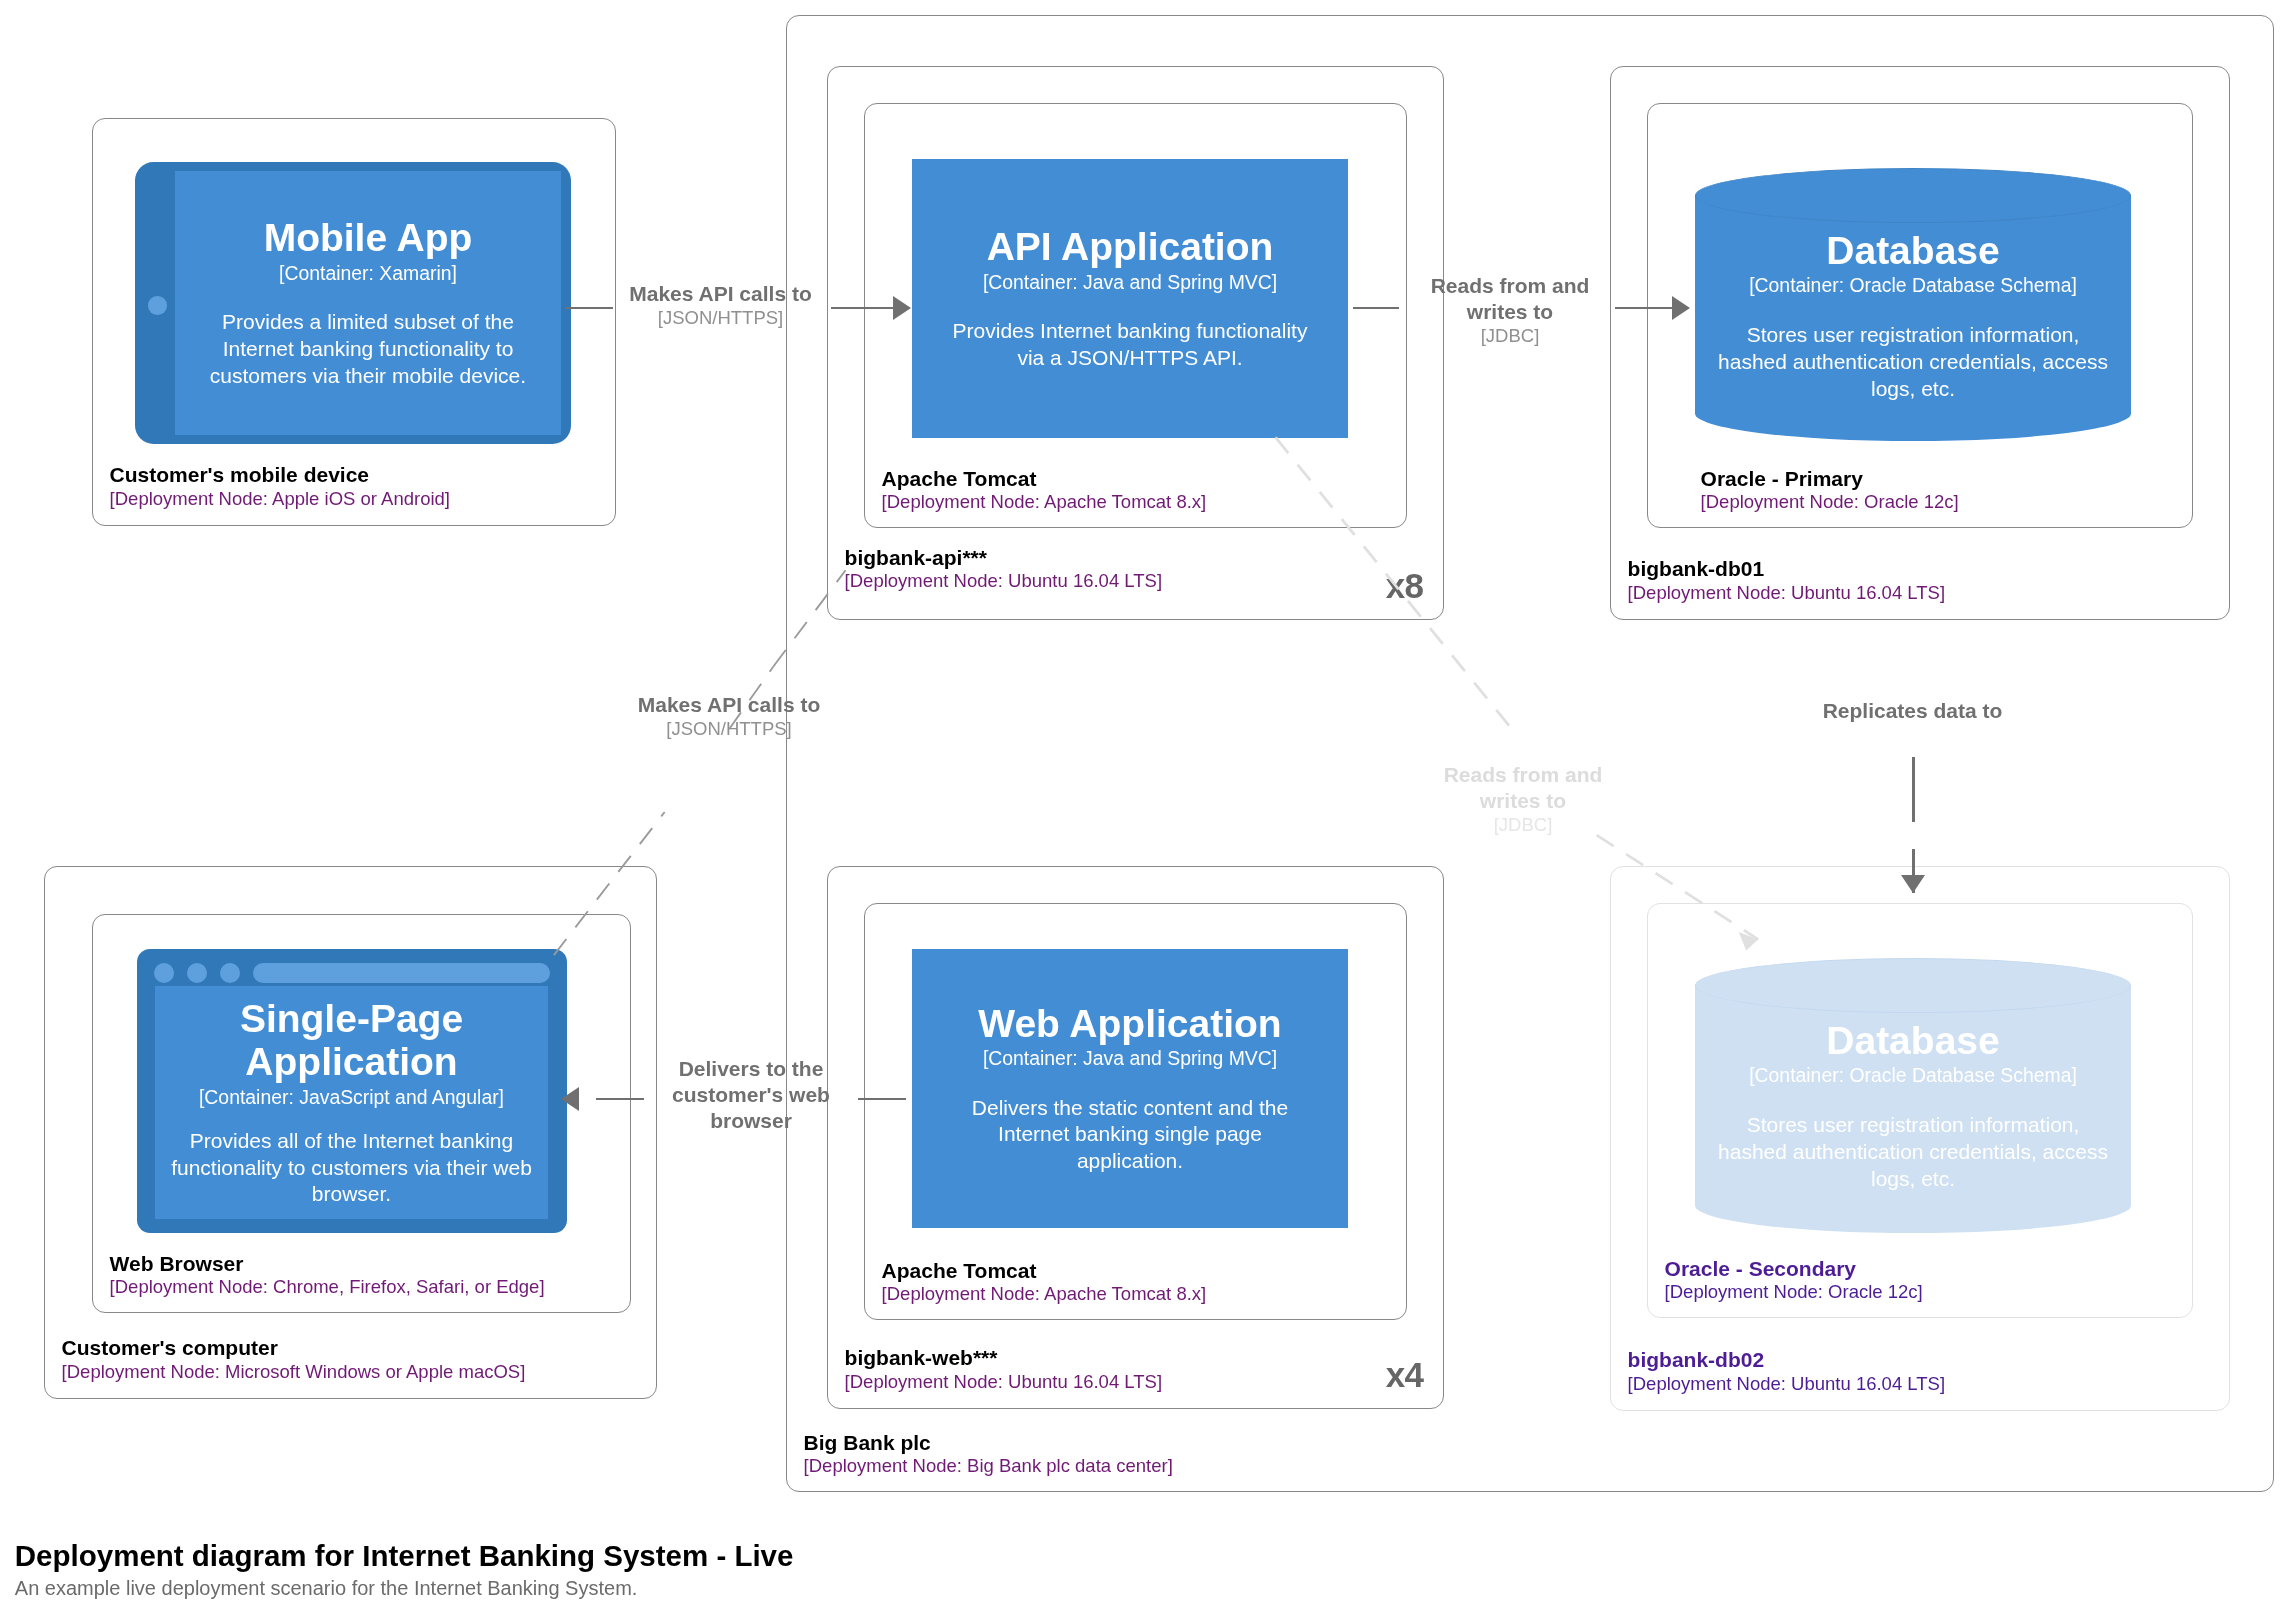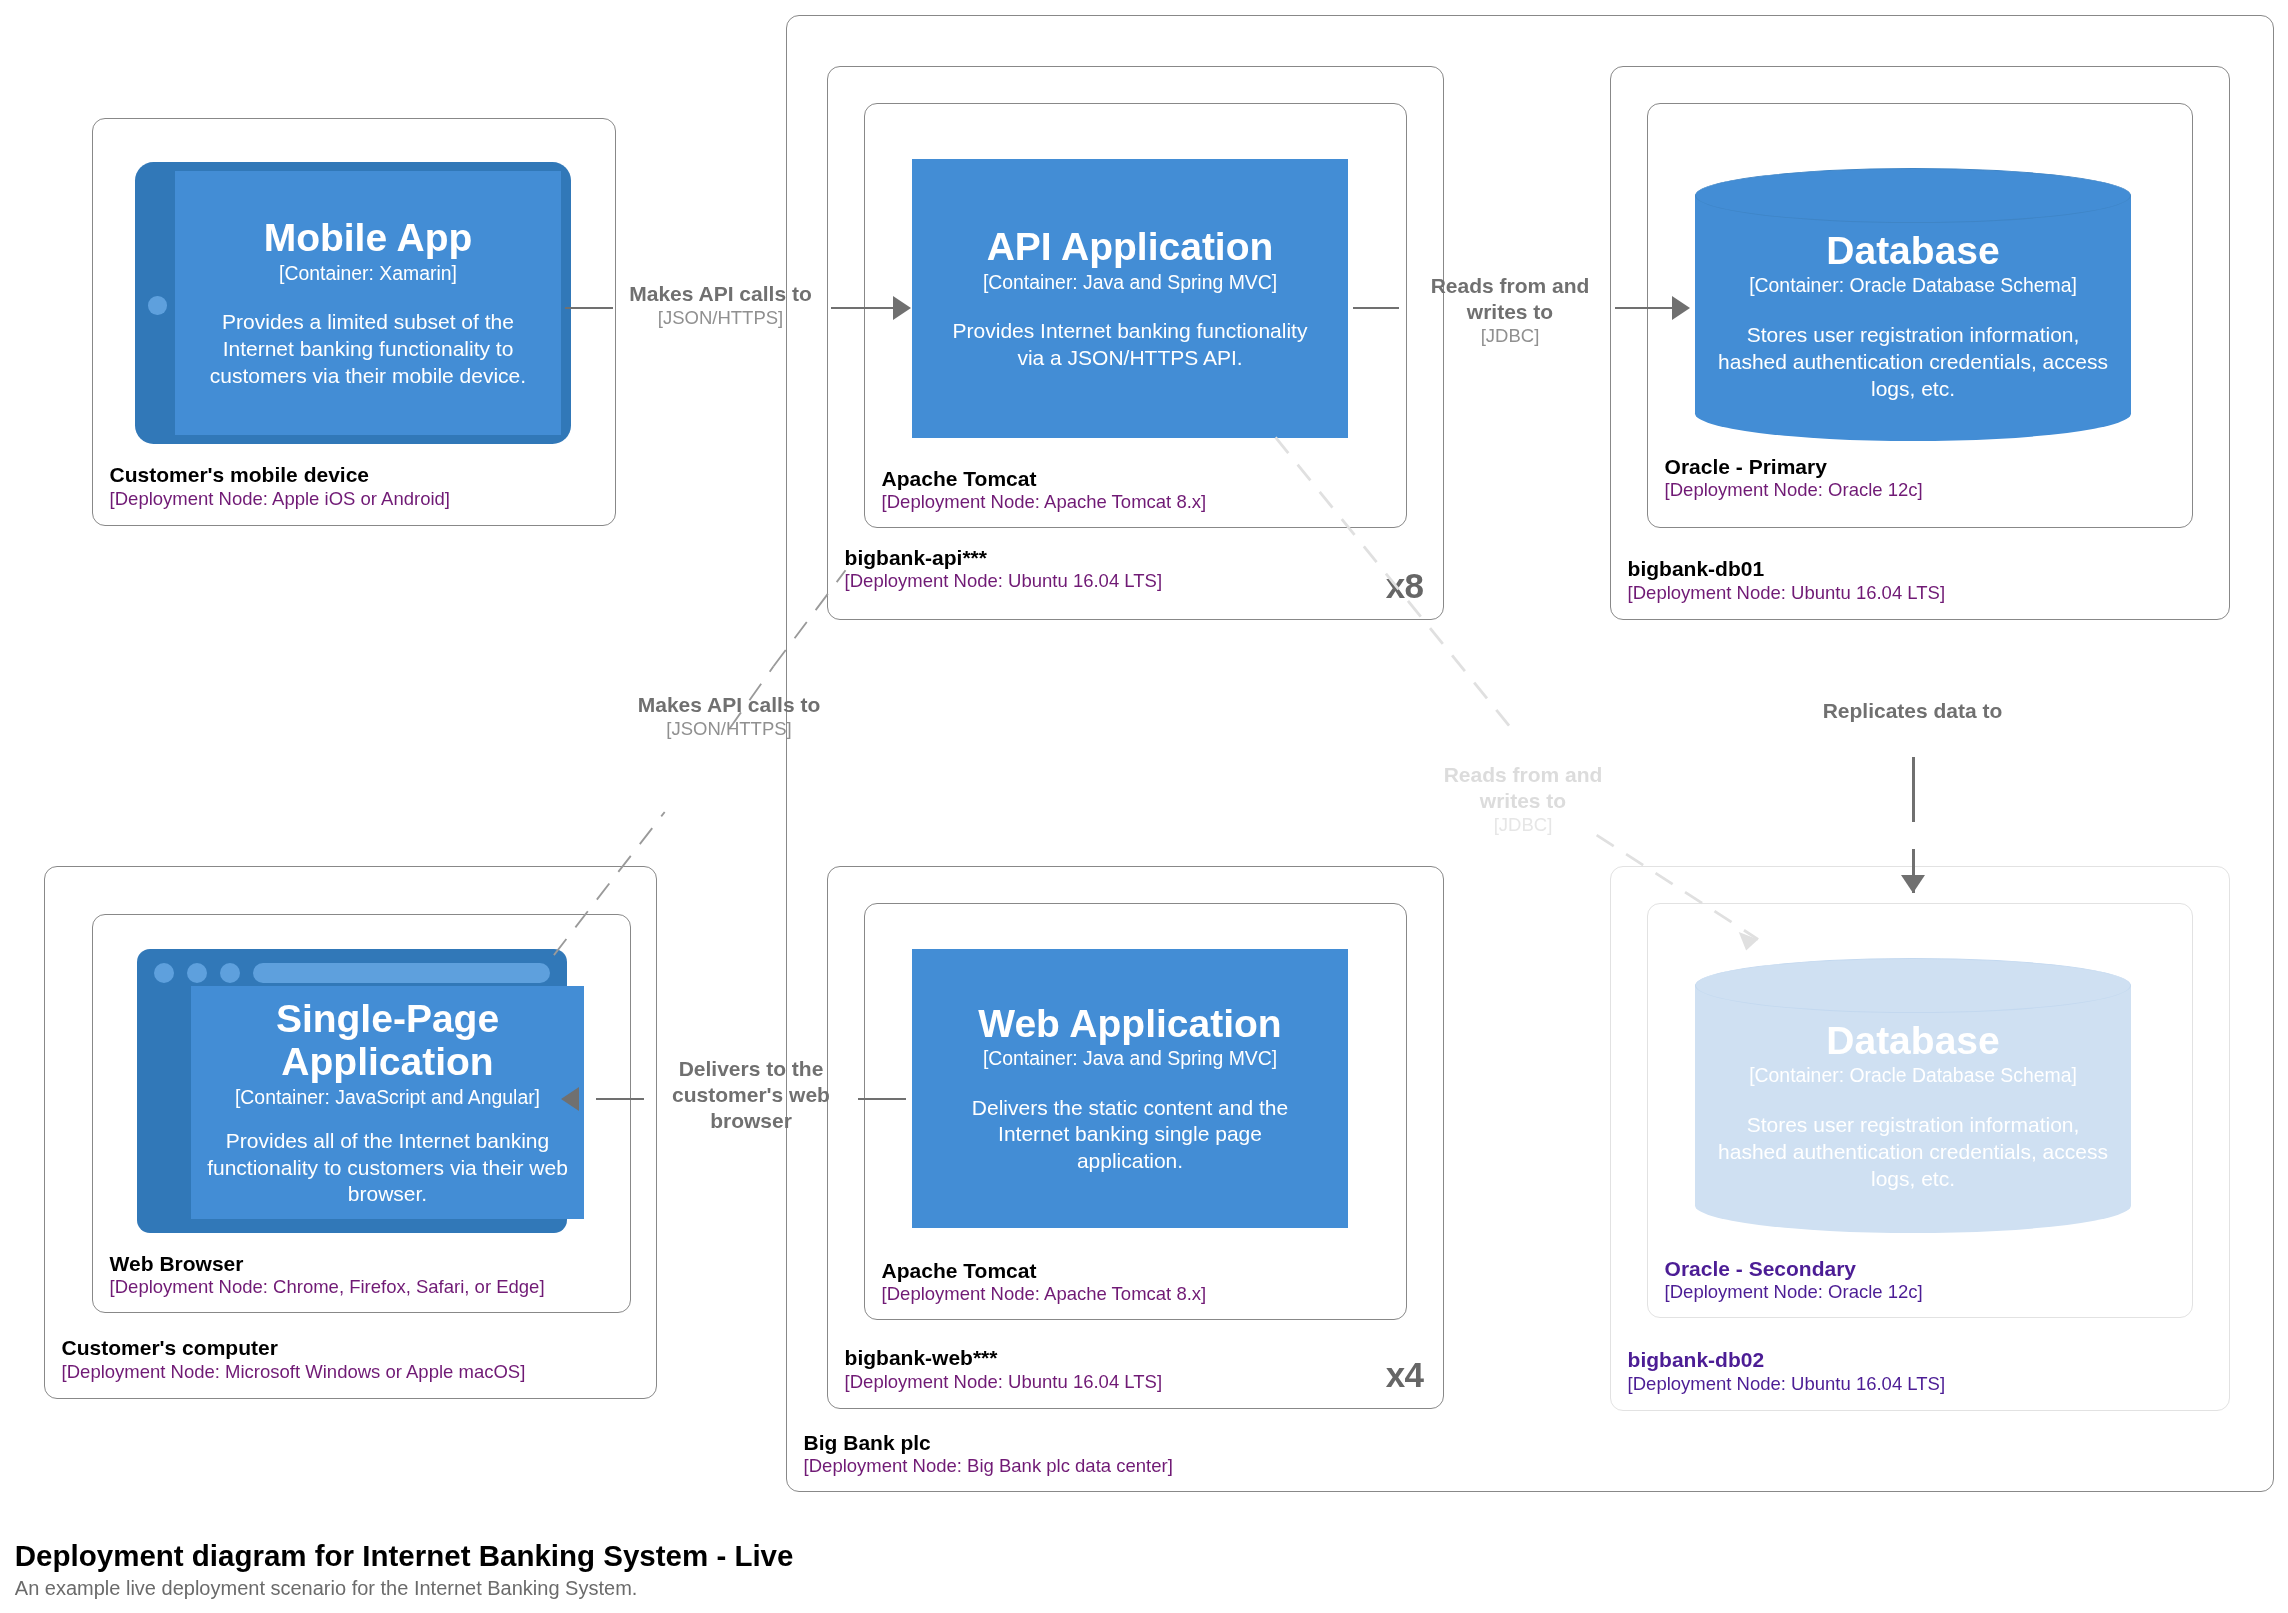--- a/index.html
+++ b/index.html
@@ -273,21 +273,21 @@
   </div>
 
   <div class="node" style="left:1610px; top:66px; width:620px; height:554px;">
     <div class="node-label" style="bottom:14.8px;">
       <div class="node-name">bigbank-db01</div>
       <div class="node-tech">[Deployment Node: Ubuntu 16.04 LTS]</div>
     </div>
   </div>
 
   <div class="node" style="left:1647px; top:103px; width:546px; height:425px;">
-    <div class="node-label" style="bottom:25px;">
+    <div class="node-label" style="bottom:13px;margin-left:36px;">
       <div class="node-name">Oracle - Primary</div>
       <div class="node-tech">[Deployment Node: Oracle 12c]</div>
     </div>
   </div>
 
   <div class="cylinder" style="left:1695px; top:168px; width:436px; height:273px;">
     <div class="cyl-bottom" style="top:218px; height:55px;"></div>
     <div class="cyl-body" style="top:28px; height:218px;"></div>
     <div class="cyl-top" style="height:55px;"></div>
     <div class="cyl-text" style="top:61px;">
@@ -328,21 +328,21 @@
   </div>
 
   <div class="browser-shell" style="left:137px; top:949px; width:430px; height:284px;">
     <div class="browser-bar" style="left:16.6px; top:13px; right:16.6px; height:22px;">
       <div class="browser-dot"></div>
       <div class="browser-dot"></div>
       <div class="browser-dot"></div>
       <div class="browser-url"></div>
     </div>
   </div>
-  <div class="container-box" style="left:155px; top:986px; width:393px; height:233px;margin-left:36px;">
+  <div class="container-box" style="left:155px; top:986px; width:393px; height:233px;">
     <div class="c-name">Single-Page Application</div>
     <div class="c-tech">[Container: JavaScript and Angular]</div>
     <div class="c-desc" style="max-width:362px; margin-top:18.5px;">Provides all of the Internet banking functionality to customers via their web browser.</div>
   </div>
 
   <div class="node" style="left:827px; top:866px; width:617px; height:543px;">
     <div class="node-label" style="bottom:14.8px;">
       <div class="node-name">bigbank-web***</div>
       <div class="node-tech">[Deployment Node: Ubuntu 16.04 LTS]</div>
     </div>

